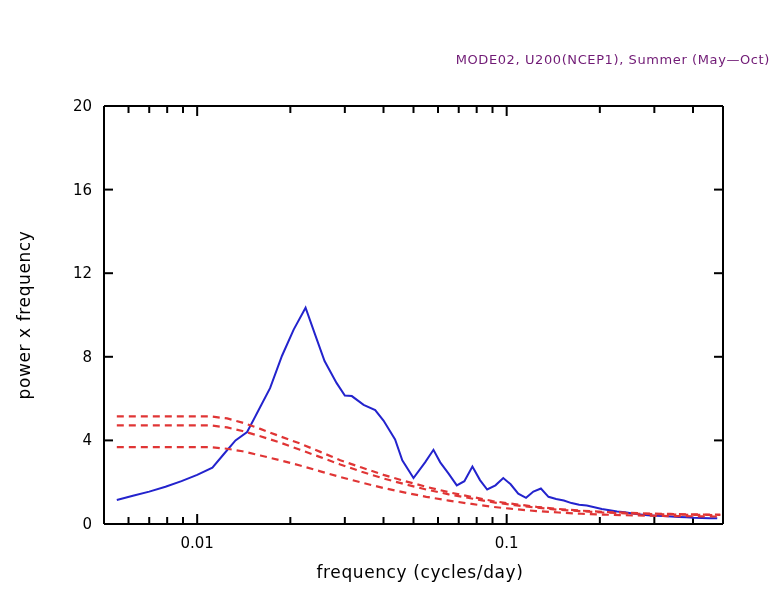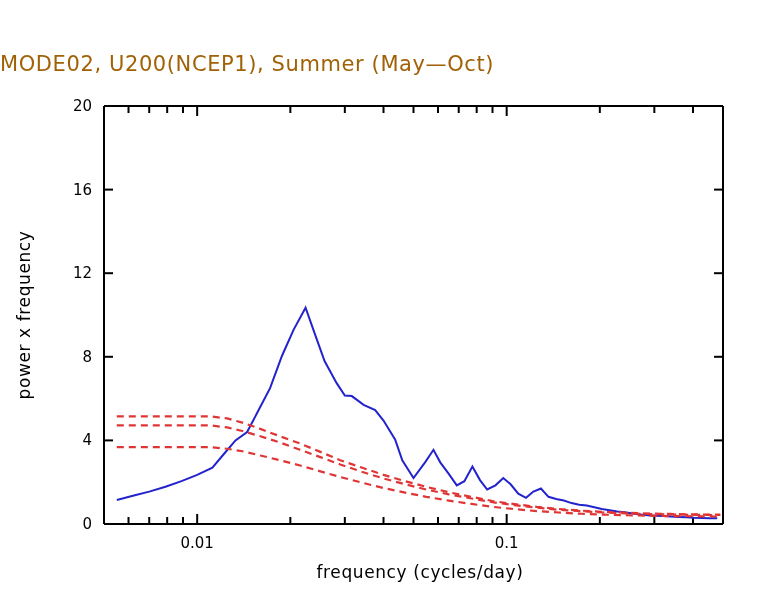--- a/index.html
+++ b/index.html
@@ -13,25 +13,25 @@
     height: 595px;
     background: #ffffff;
     overflow: hidden;
     font-family: "DejaVu Sans", sans-serif;
   }
   #chart-title {
     position: absolute;
     left: 0;
     top: 52px;
     width: 770px;
-    text-align: left;
+    text-align: right;
     font-family: "DejaVu Sans", sans-serif;
-    font-size: 21px;
+    font-size: 13px;
     letter-spacing: 0.6px;
-    color: #a16207;
+    color: #701a75;
     white-space: pre;
   }
   #plot-svg {
     position: absolute;
     left: 0;
     top: 0;
   }
   .axis-tick-label {
     font-family: "DejaVu Sans", sans-serif;
     font-size: 15px;

